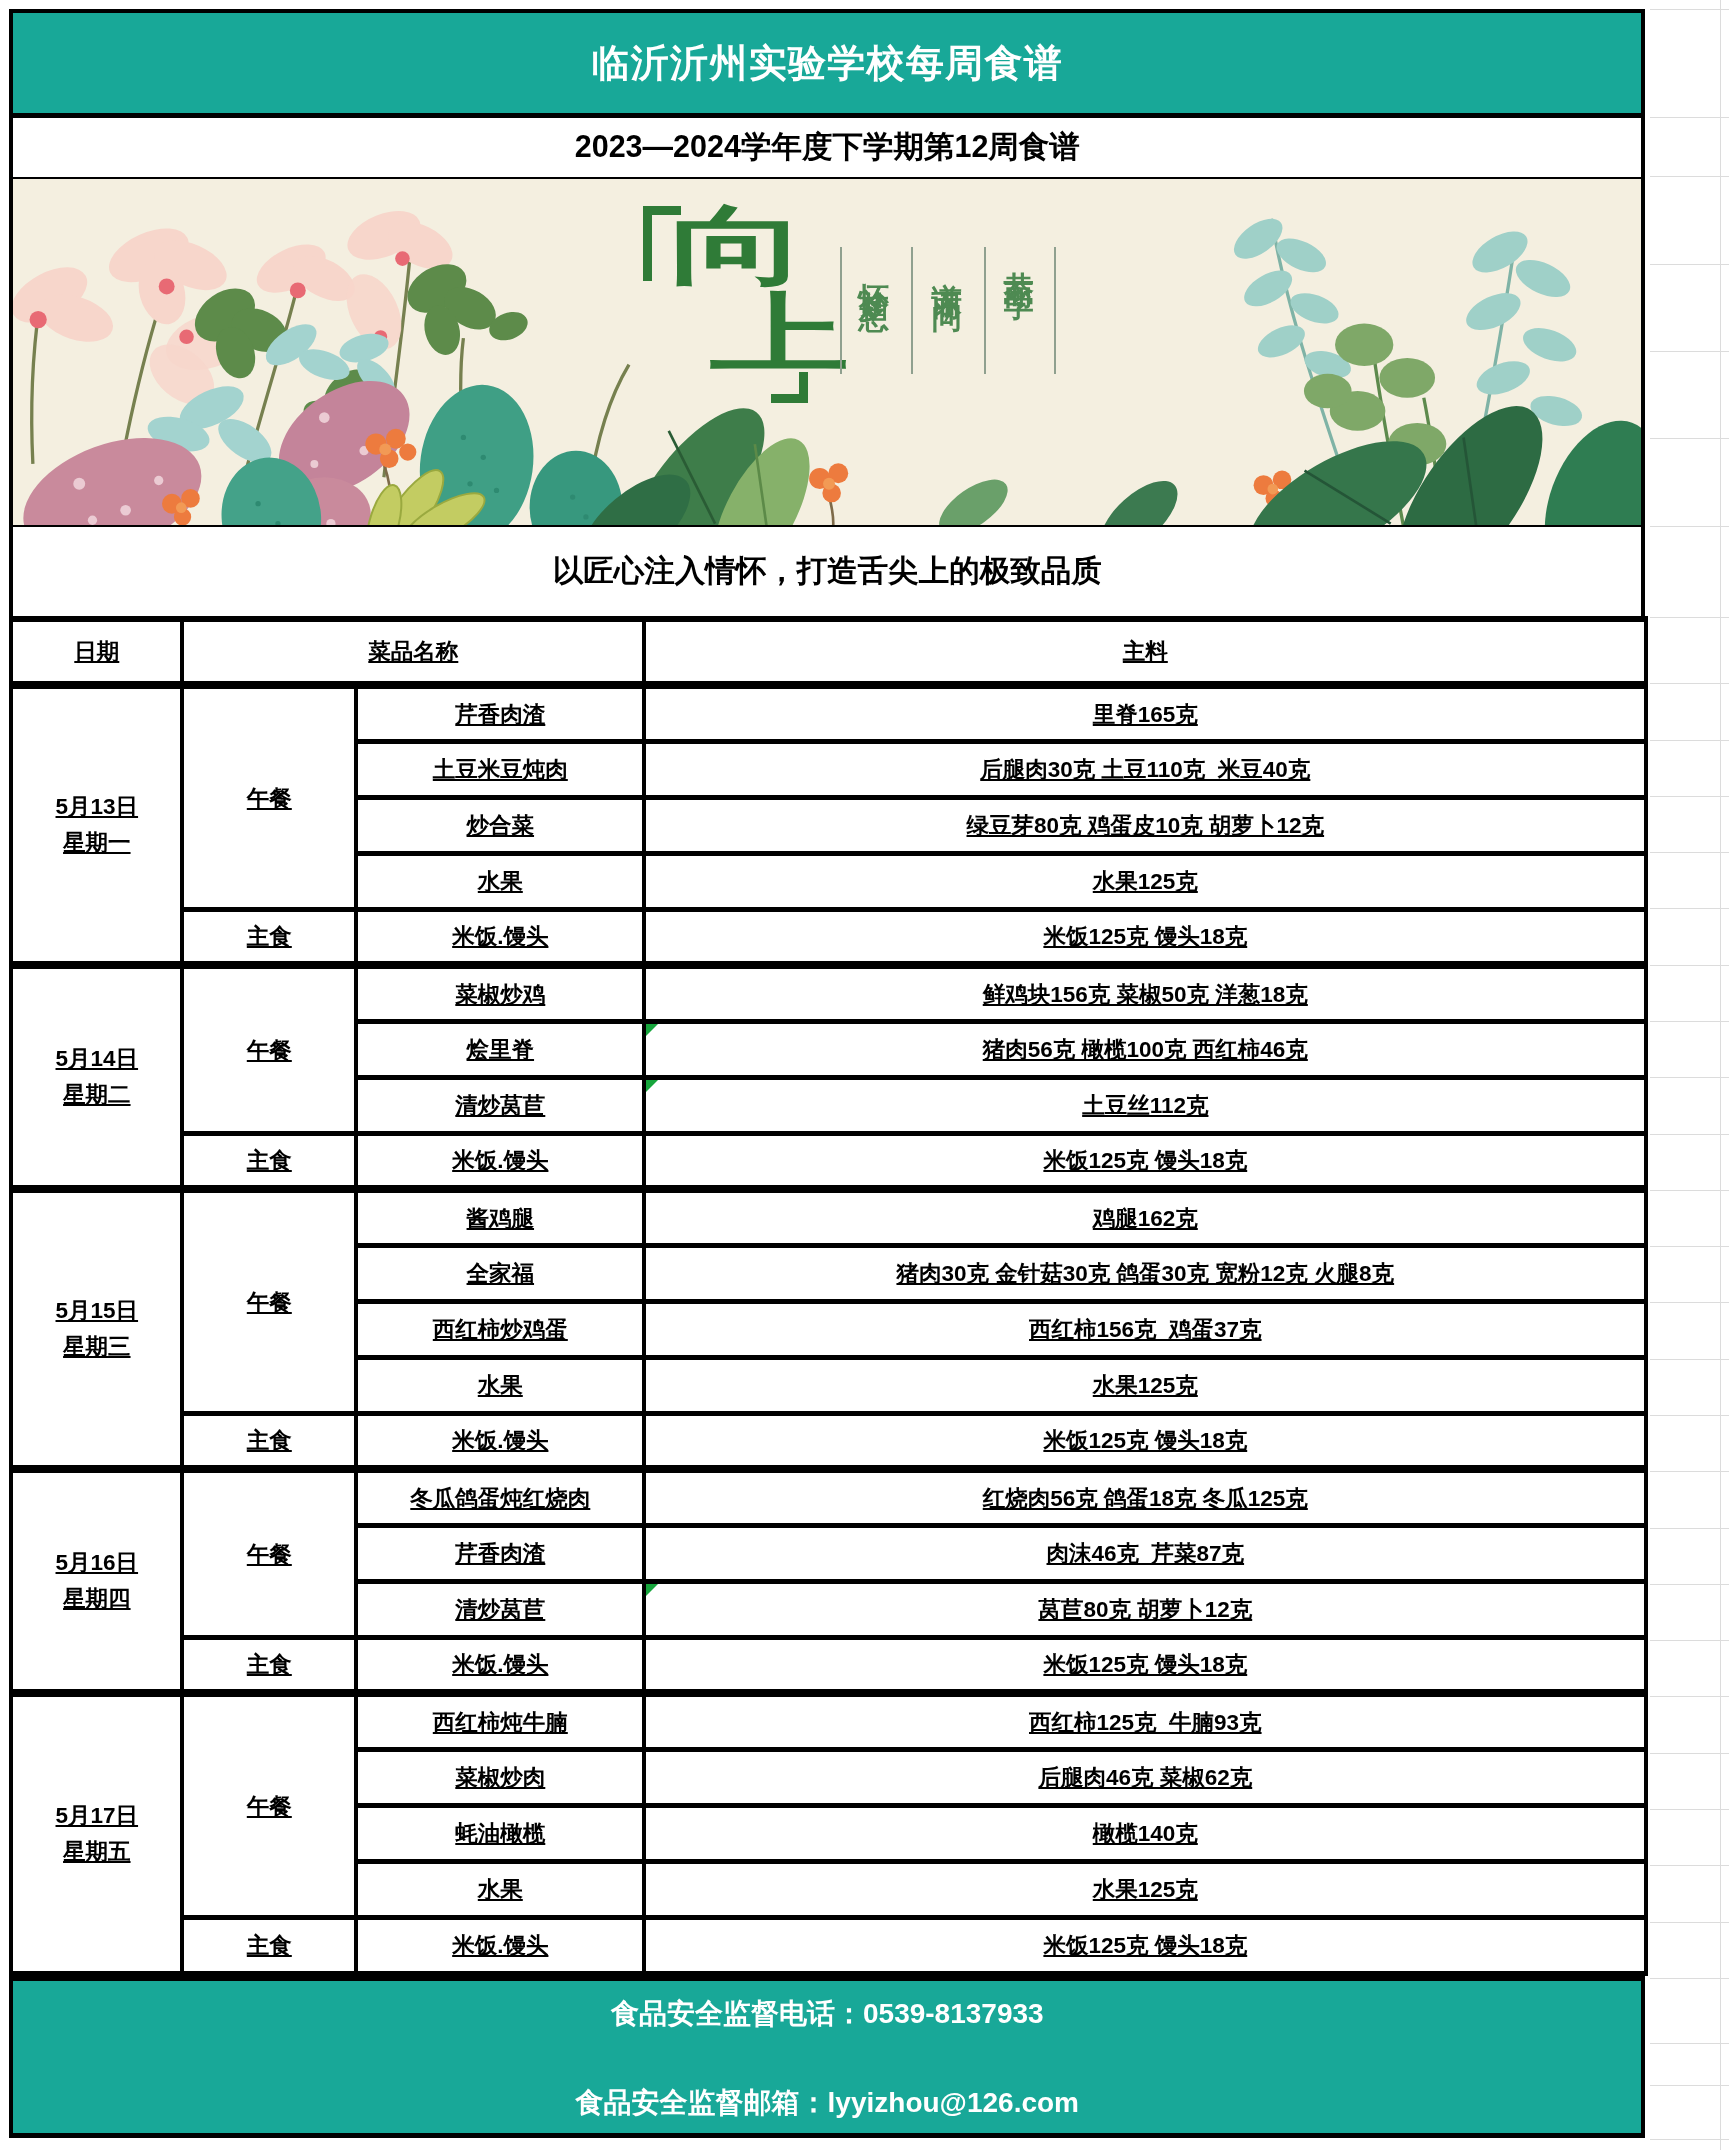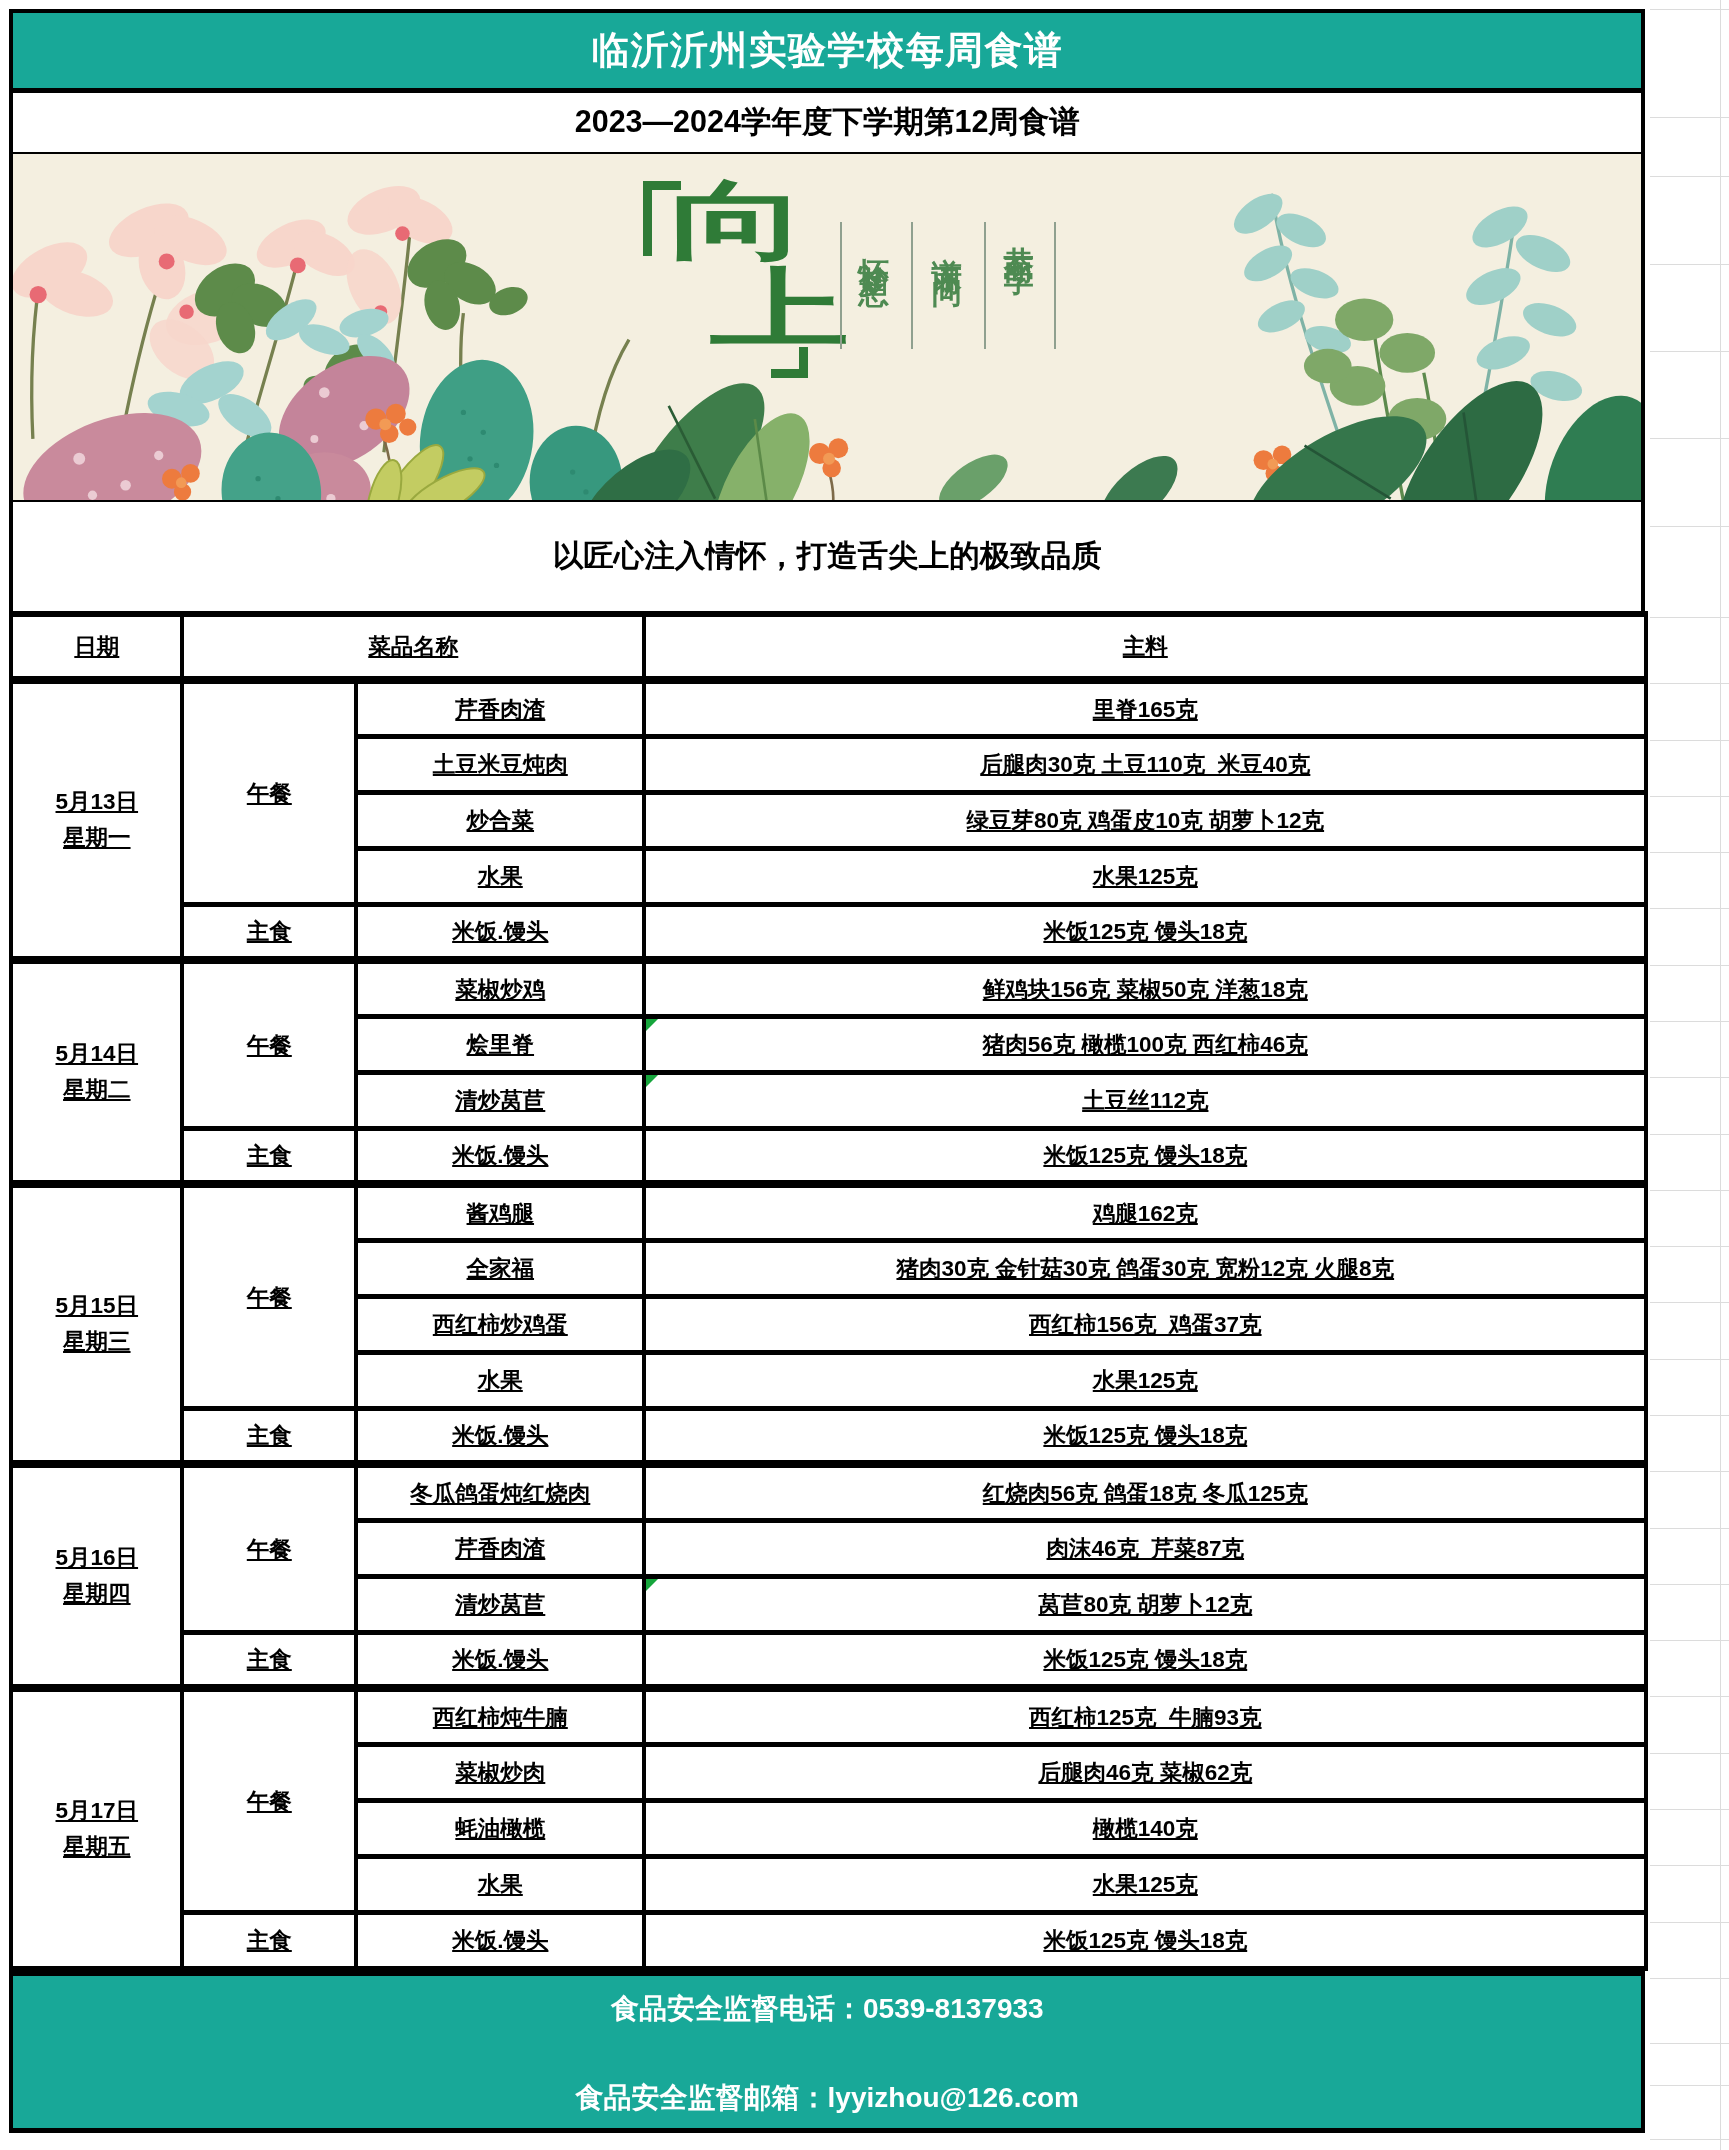--- a/index.html
+++ b/index.html
@@ -5,21 +5,21 @@
   * { box-sizing: border-box; margin: 0; padding: 0; }
   html,body { background:#ffffff; }
   body {
     width:1730px; height:2151px; position:relative; overflow:hidden;
     font-family:"Liberation Sans","DejaVu Sans",sans-serif;
     font-weight:bold; color:#000;
   }
   .sheet { position:absolute; left:9.3px; top:9.3px; width:1636px; }
 
   .title-bar {
-    height:84px; background:var(--teal,#18A898);
+    height:109px; background:var(--teal,#18A898);
     border:4px solid #000; border-bottom-width:5.3px;
     display:flex; align-items:center; justify-content:center;
     color:#fff; font-size:38px; letter-spacing:1.3px;
   }
   .subtitle-row {
     height:59px; background:#fff;
     border-left:4px solid #000; border-right:4px solid #000;
     display:flex; align-items:center; justify-content:center;
     font-size:30.5px;
   }
@@ -43,21 +43,21 @@
     position:absolute; left:758px; top:193px; width:37px; height:30.5px;
     border-bottom:9.3px solid var(--accent-green,#2F7B37);
     border-right:9.3px solid var(--accent-green,#2F7B37);
   }
   .motto-line { position:absolute; width:2px; top:68px; height:127px; background:#8FA08F; }
   .motto-col {
     position:absolute; top:79px; writing-mode:vertical-rl; text-orientation:upright;
     color:var(--motto-green,#4E8A52); font-size:30.5px; letter-spacing:9.3px; line-height:1;
   }
   .slogan-row {
-    height:109px; background:#fff;
+    height:89px; background:#fff;
     border-left:4px solid #000; border-right:4px solid #000;
     display:flex; align-items:center; justify-content:center;
     font-size:30.5px;
   }
   table.menu { width:1636px; table-layout:fixed; border-collapse:collapse; background:#fff;text-decoration:underline; }
   table.menu th, table.menu td {
     border:5.3px solid #000; border-left-width:4px; border-right-width:4px;
     text-align:center; vertical-align:middle;
     font-size:22.5px; font-weight:bold; white-space:pre-wrap; position:relative;
   }

